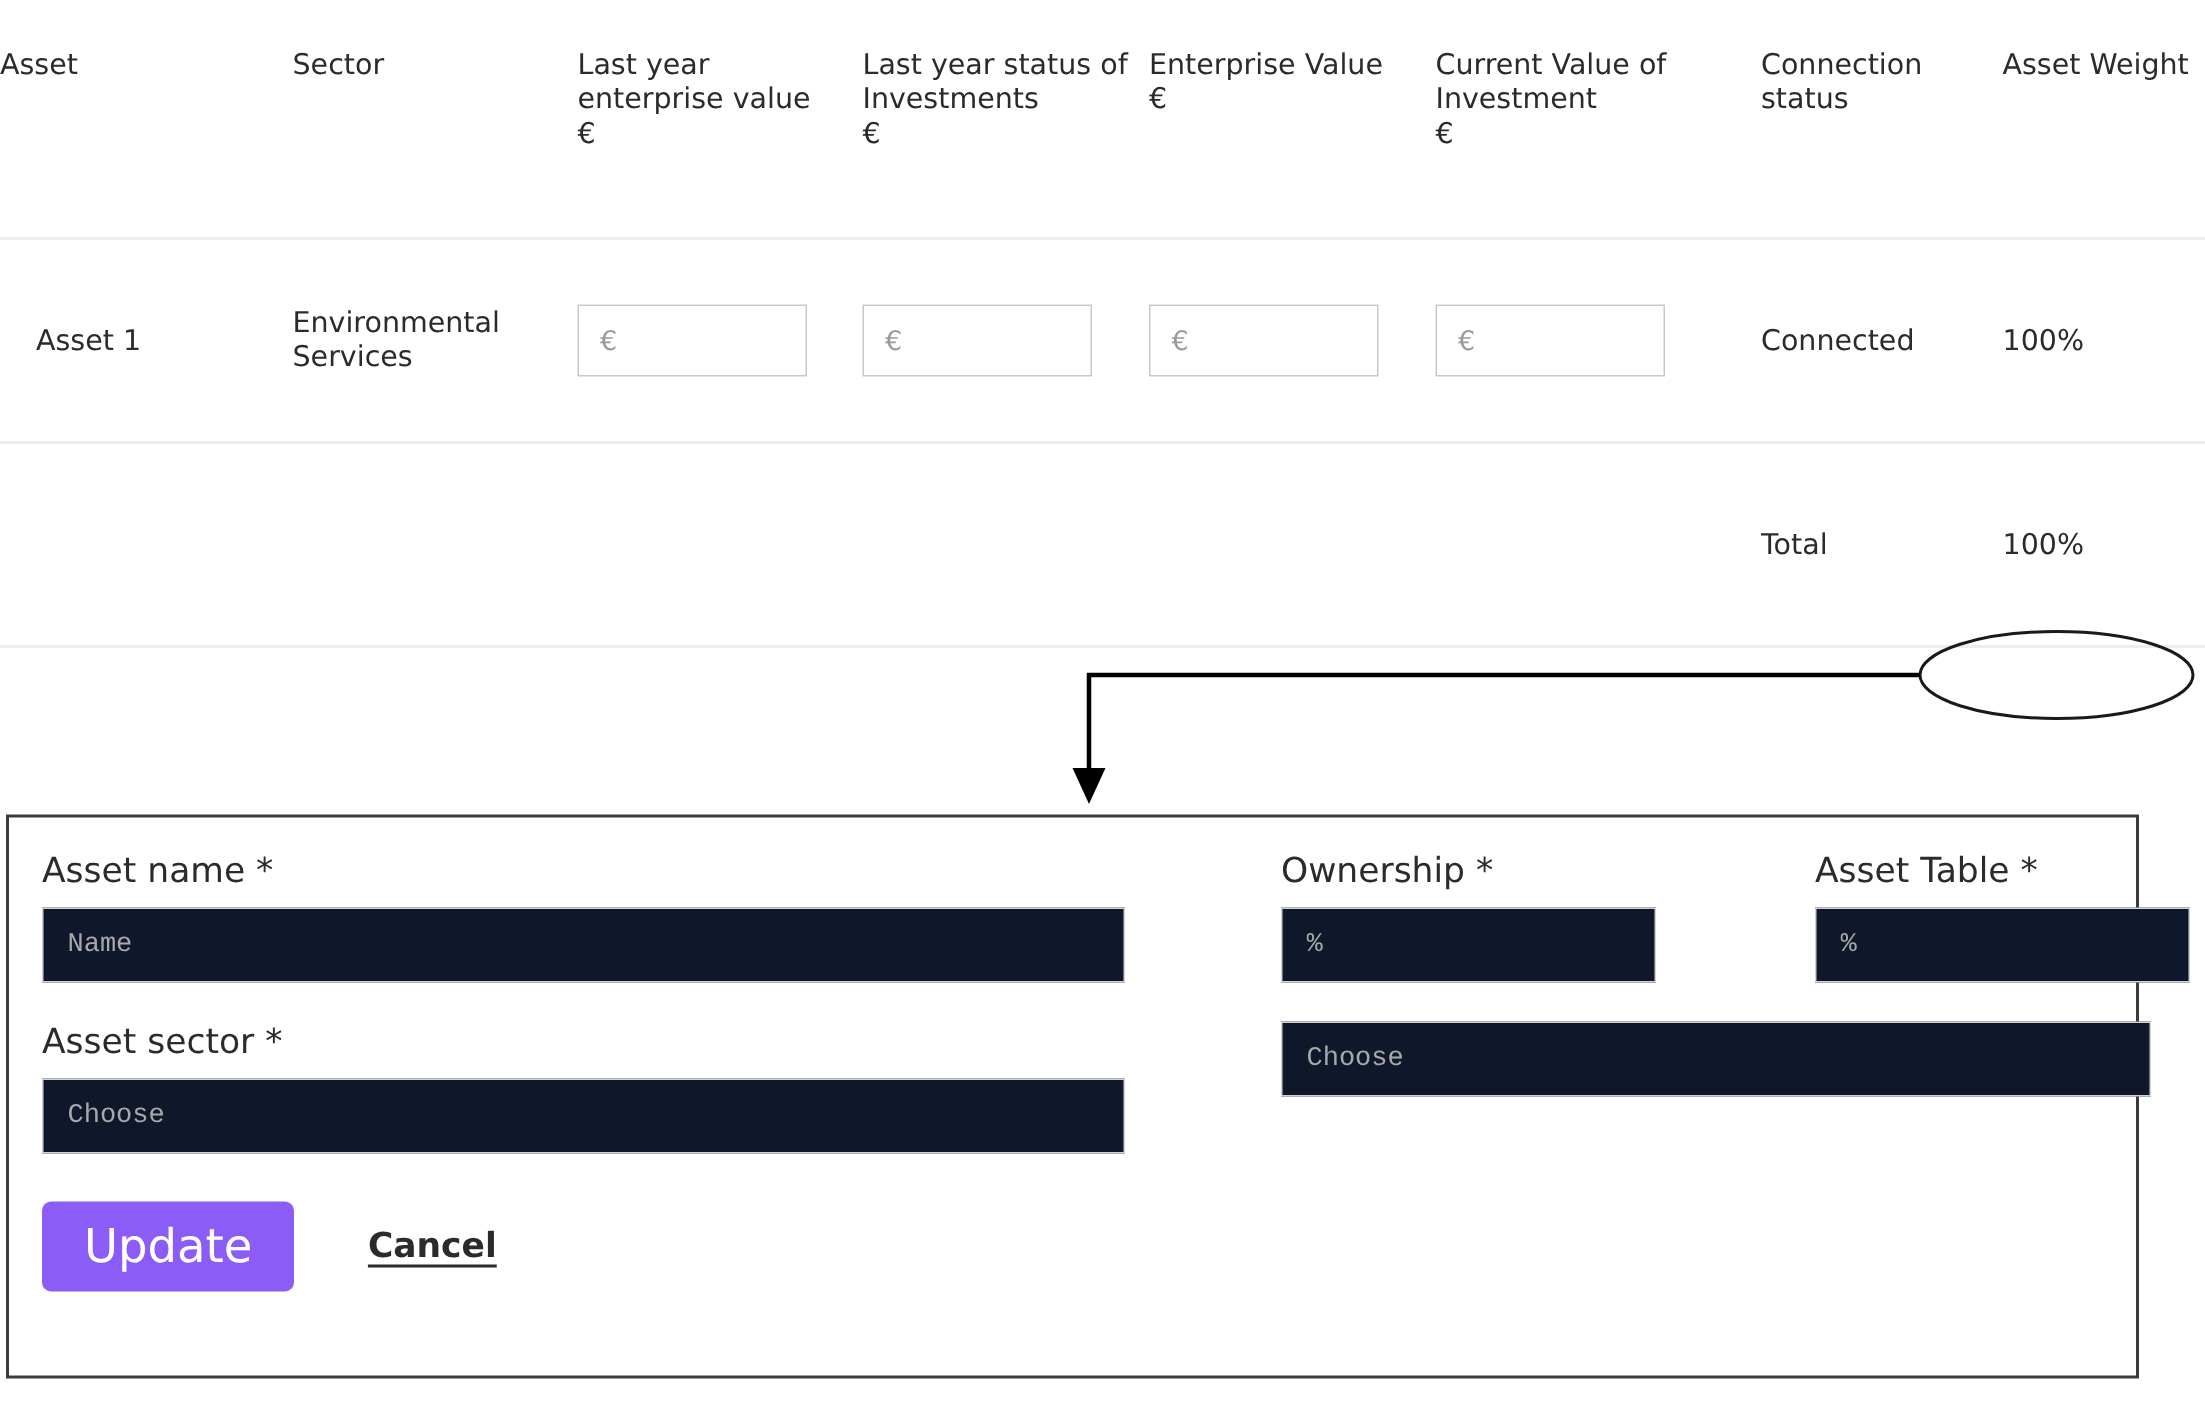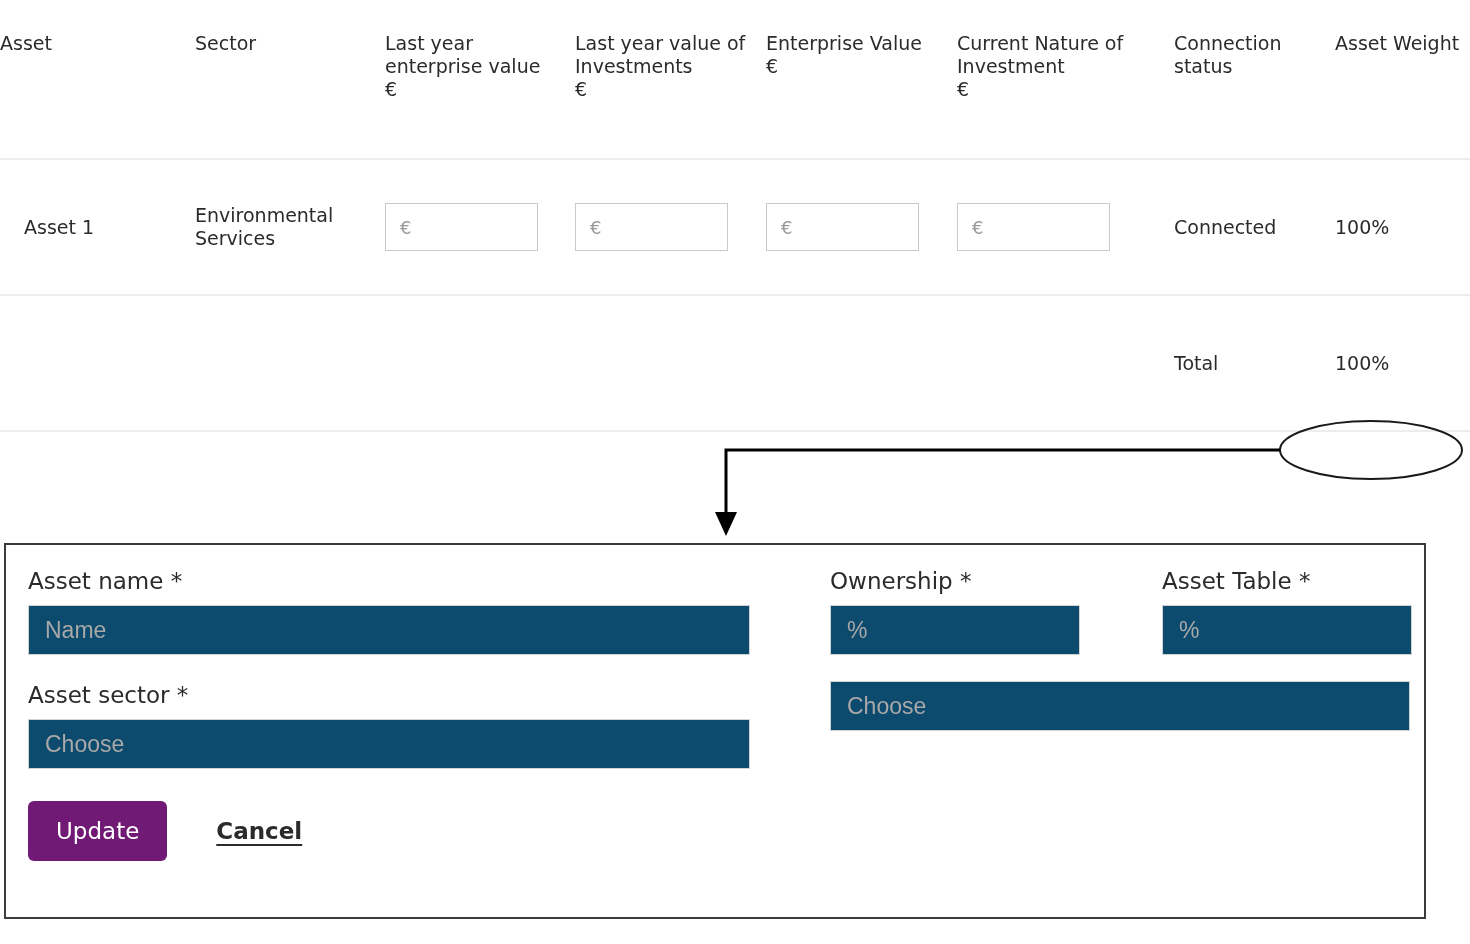--- a/index.html
+++ b/index.html
@@ -89,61 +89,61 @@
   
   .panel {
     position: absolute;
     left: 4px; top: 543px;
     width: 1422px; height: 376px;
     border: 2px solid #3b3b3b;
     background: #ffffff;
   }
   .panel-inner { padding: 22px 22px 0 22px; position: relative; height: 100%; }
 
-  .frow { display: flex; align-items: flex-start; }
+  .frow { display: flex; align-items: flex-start; gap: 24px; }
   .fgroup { display: flex; flex-direction: column; }
 
   .flabel {
     font-size: 23px;
     line-height: 28px;
     color: #2b2b2b;
     margin-bottom: 10px;
     white-space: nowrap;
   }
 
   .finput {
     height: 50px;
     border: 1px solid #d2d2d2;
-    background: #0c4a6e;
-    font-family: Liberation Sans, sans-serif;
-    font-size: 23px;
+    background: #0f172a;
+    font-family: Liberation Mono, monospace;
+    font-size: 18px;
     color: #9b9b9b;
     padding: 0 16px;
   }
   .finput::placeholder { color: #a8a8a8; opacity: 1; }
 
   .w-name    { width: 722px; }
   .w-owner   { width: 250px; }
   .w-weight  { width: 250px; }
   .w-sector  { width: 722px; }
   .w-nature  { width: 580px; }
 
   .gap-a { margin-left: 80px; }
   .gap-b { margin-left: 82px; }
 
   .row2 { margin-top: 26px; }
 
   .btn-row { display: flex; align-items: center; margin-top: 32px; }
   .btn-update {
-    background: #701a75;
+    background: #8b5cf6;
     color: #ffffff;
     border: none;
     border-radius: 6px;
     font-family: inherit;
-    font-size: 23px;
+    font-size: 31px;
     height: 60px;
     padding: 0 28px;
     cursor: pointer;
   }
   .btn-cancel {
     margin-left: 49px;
     background: none;
     border: none;
     font-family: inherit;
     font-size: 23px;
@@ -182,33 +182,33 @@
             <div class="th-inner"><span>Sector</span></div>
           </th>
           <th>
             <div class="th-inner">
               <span>Last year enterprise value</span>
               <span class="cur">€</span>
             </div>
           </th>
           <th>
             <div class="th-inner">
-              <span>Last year value of Investments</span>
+              <span>Last year status of Investments</span>
               <span class="cur">€</span>
             </div>
           </th>
           <th>
             <div class="th-inner">
               <span>Enterprise Value</span>
               <span class="cur">€</span>
             </div>
           </th>
           <th>
             <div class="th-inner">
-              <span>Current Nature of Investment</span>
+              <span>Current Value of Investment</span>
               <span class="cur">€</span>
             </div>
           </th>
           <th>
             <div class="th-inner"><span>Connection status</span></div>
           </th>
           <th>
             <div class="th-inner"><span>Asset Weight</span></div>
           </th>
         </tr>

